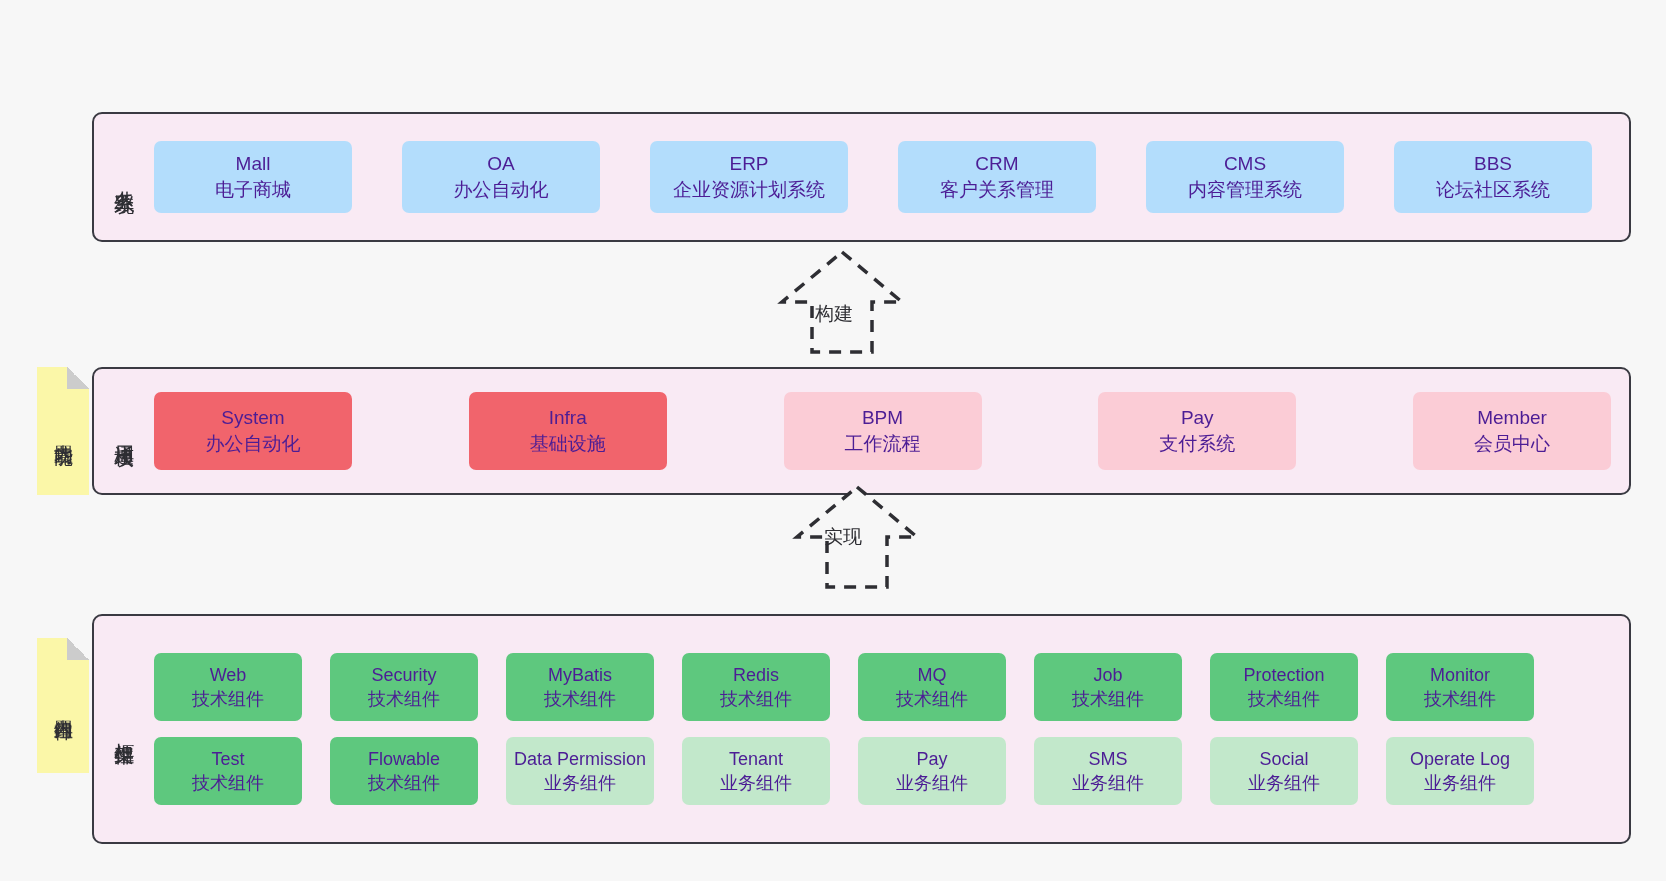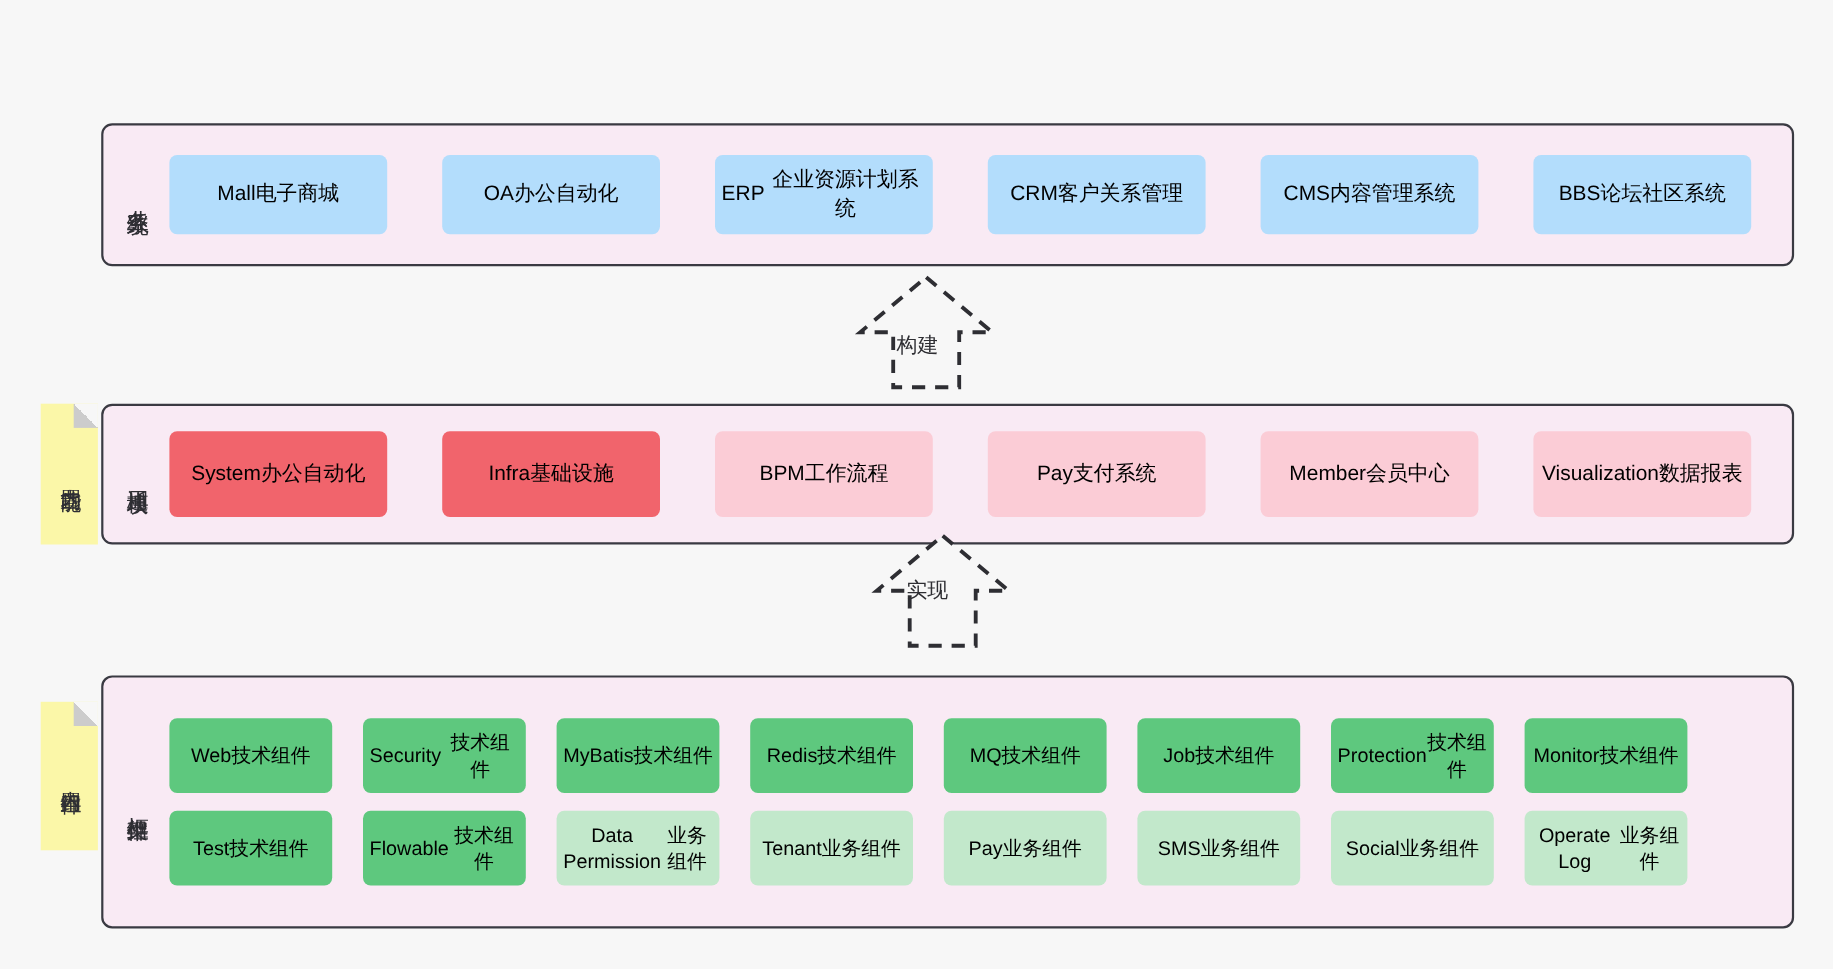--- a/index.html
+++ b/index.html
@@ -64,27 +64,27 @@
     display: flex;
     flex-direction: row;
     gap: 26px;
     justify-content: flex-start;
   }
 
   .node {
     box-sizing: border-box;
     border-radius: 7px;
     display: flex;
-    flex-direction: row;
+    flex-direction: column;
     align-items: center;
     justify-content: center;
     text-align: center;
     font-size: 19px;
     line-height: 1.35;
-    color: #000000;
+    color: #4c1d95;
     padding: 4px 6px;
   }
   .node .t-en { display: block; }
   .node .t-cn { display: block; }
 
   
   .c-blue       { background: #b3ddfc; }
   .c-red        { background: #f1646c; }
   .c-pink       { background: #fbccd6; }
   .c-green      { background: #5ec87e; }
@@ -103,21 +103,21 @@
 
   
   #layer-modules {
     left: 92px;
     top: 367px;
     width: 1539px;
     height: 128px;
   }
   #layer-modules .node { width: 198px; height: 78px; }
   #layer-modules .boxes { gap: 0; }
-  #layer-modules .row { gap: 50px; }
+  #layer-modules .row { gap: 50px; justify-content: space-between; }
 
   
   #layer-framework {
     left: 92px;
     top: 614px;
     width: 1539px;
     height: 230px;
   }
   #layer-framework .node { width: 148px; height: 68px; font-size: 18px; }
   #layer-framework .row { gap: 28px; }
@@ -247,24 +247,20 @@
           <span class="t-cn">工作流程</span>
         </div>
         <div class="node c-pink">
           <span class="t-en">Pay</span>
           <span class="t-cn">支付系统</span>
         </div>
         <div class="node c-pink">
           <span class="t-en">Member</span>
           <span class="t-cn">会员中心</span>
         </div>
-        <div class="node c-pink">
-          <span class="t-en">Visualization</span>
-          <span class="t-cn">数据报表</span>
-        </div>
       </div>
     </div>
   </div>
 
   <div class="arrow-group" id="arrow-impl">
     <svg width="200" height="110" viewBox="0 0 200 110">
       <path d="M 95 5 L 155 55 L 125 55 L 125 105 L 65 105 L 65 55 L 35 55 Z" fill="#f7f7f7" stroke="#2e2e33" stroke-width="3.5" stroke-dasharray="12,9" stroke-linejoin="miter"></path>
     </svg>
     <span class="arrow-label">实现</span>
   </div>

